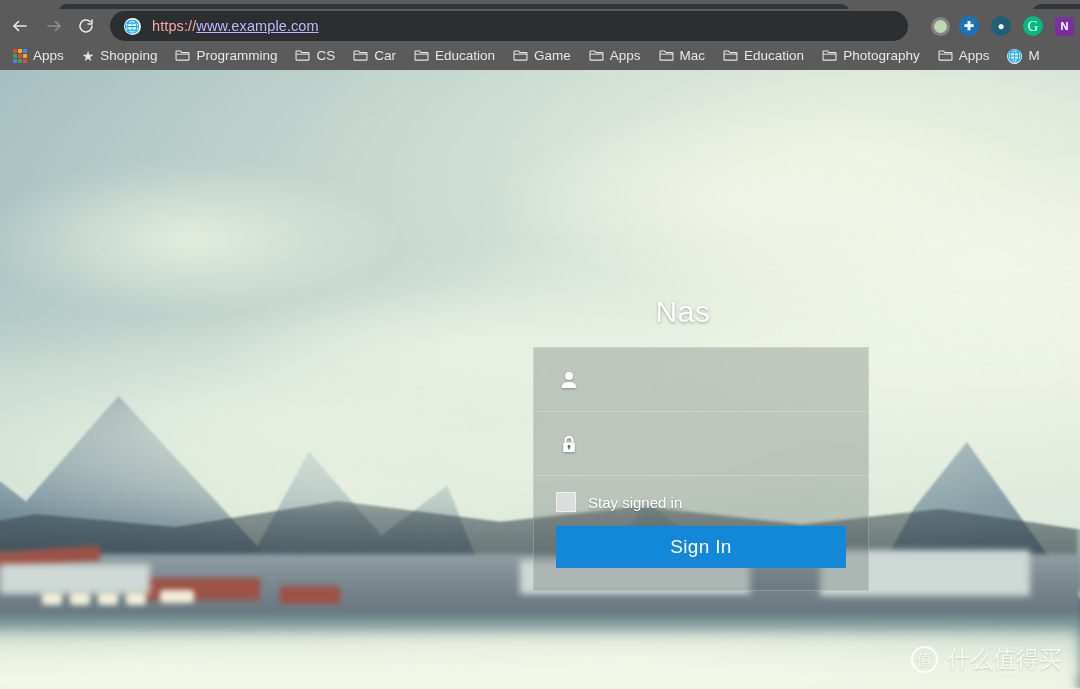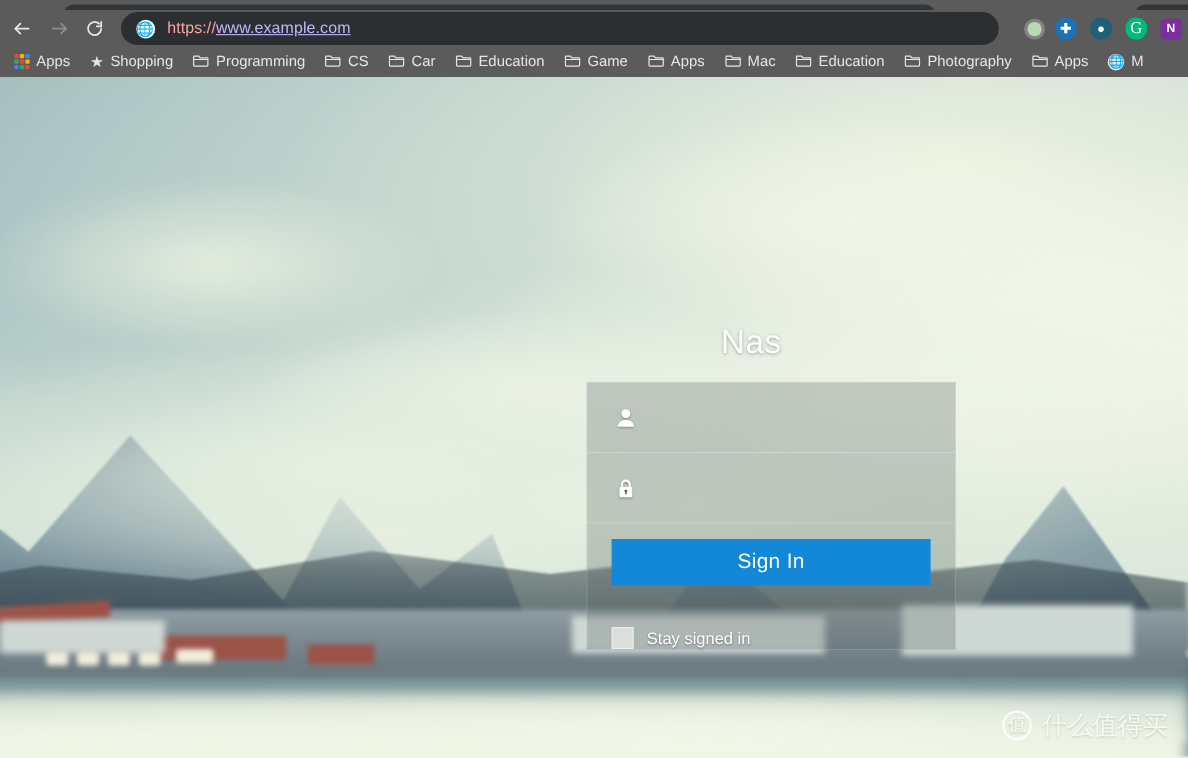--- a/index.html
+++ b/index.html
@@ -399,29 +399,29 @@
           <svg width="20" height="20" viewBox="0 0 20 20" fill="currentColor">
               <path d="M5.4 8.6V6.5a4.6 4.6 0 0 1 9.2 0v2.1h-2.1V6.5a2.5 2.5 0 0 0-5 0v2.1z"></path>
               <rect x="4.2" y="8.6" width="11.6" height="9.4" rx="1"></rect>
               <circle cx="10" cy="12.4" r="1.4" fill="#5c6866"></circle>
               <rect x="9.3" y="12.4" width="1.4" height="3" fill="#5c6866"></rect>
             </svg>
         </span>
         <input class="field-input" type="password" value="" placeholder="" style="">
       </div>
 
-      <div id="signin-wrap">
-        <button id="signin-button">Sign In</button>
-      </div>
-
       <div id="stay-row">
         <span id="stay-box"></span>
         <span id="stay-label">Stay signed in</span>
       </div>
 
+      <div id="signin-wrap">
+        <button id="signin-button">Sign In</button>
+      </div>
+
     </div>
   </div>
 
   <div id="watermark">
     <span class="wm-badge">值</span>
     <span>什么值得买</span>
   </div>
 
 </div>
 

